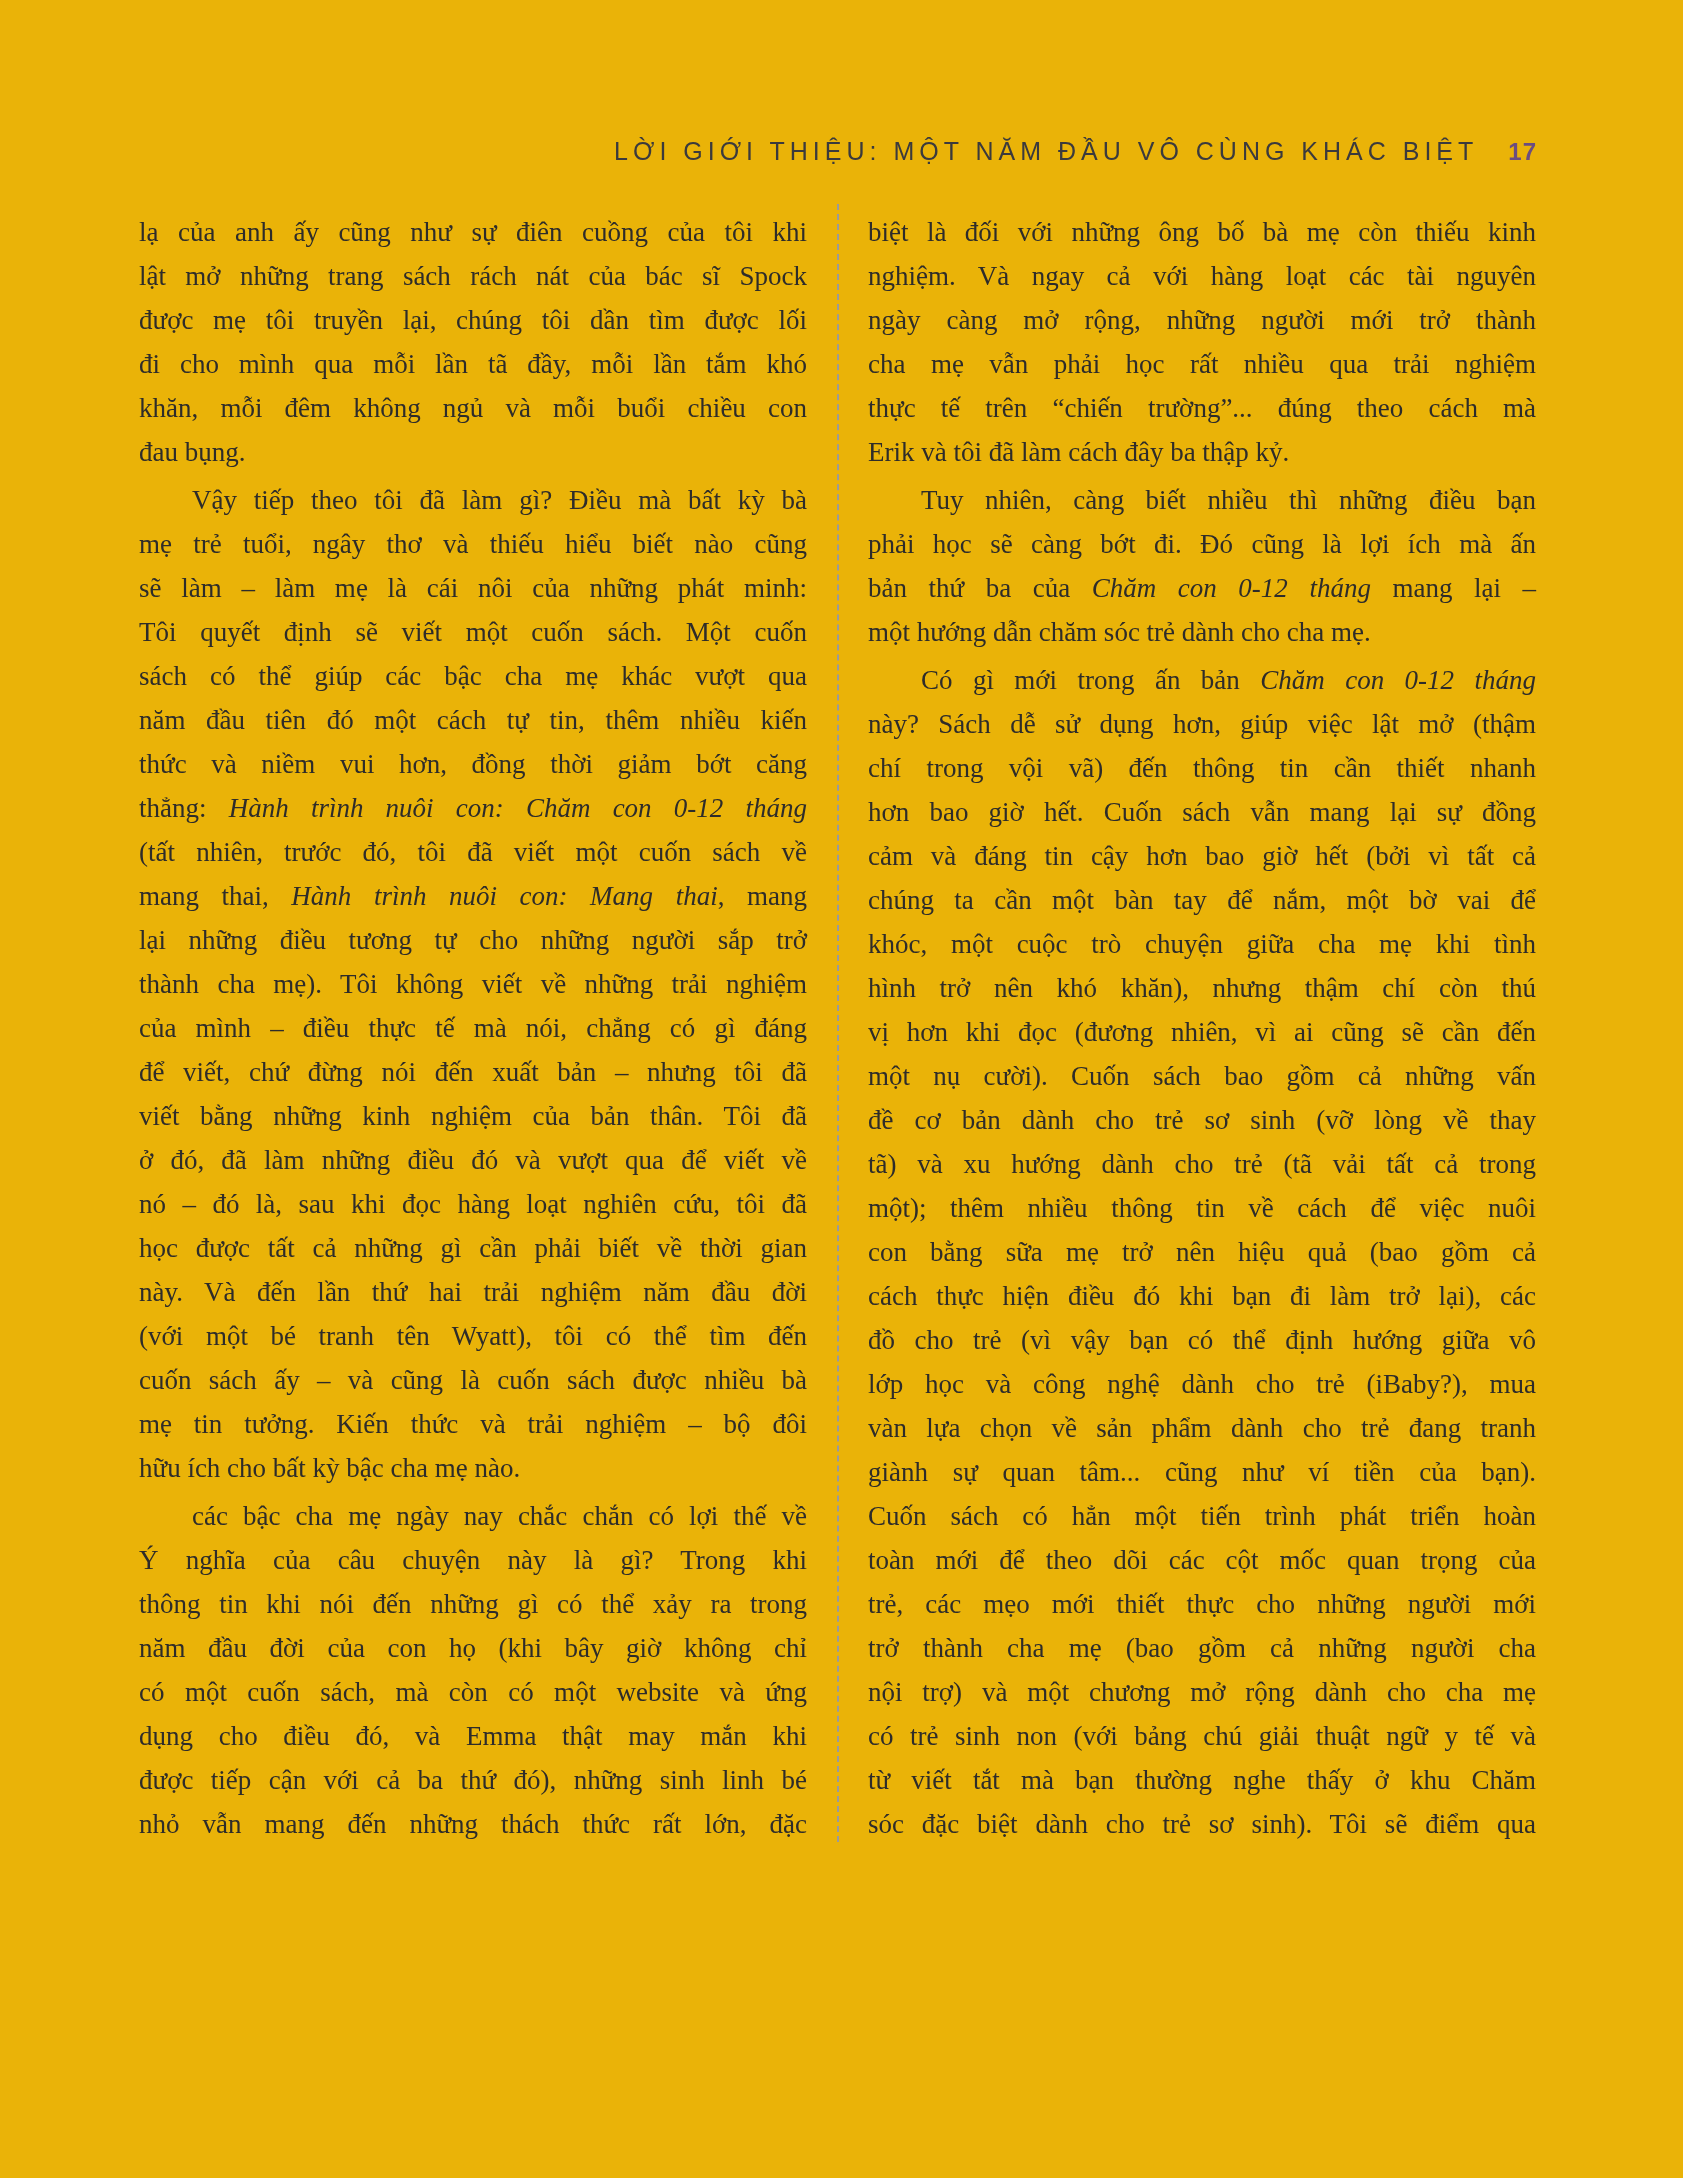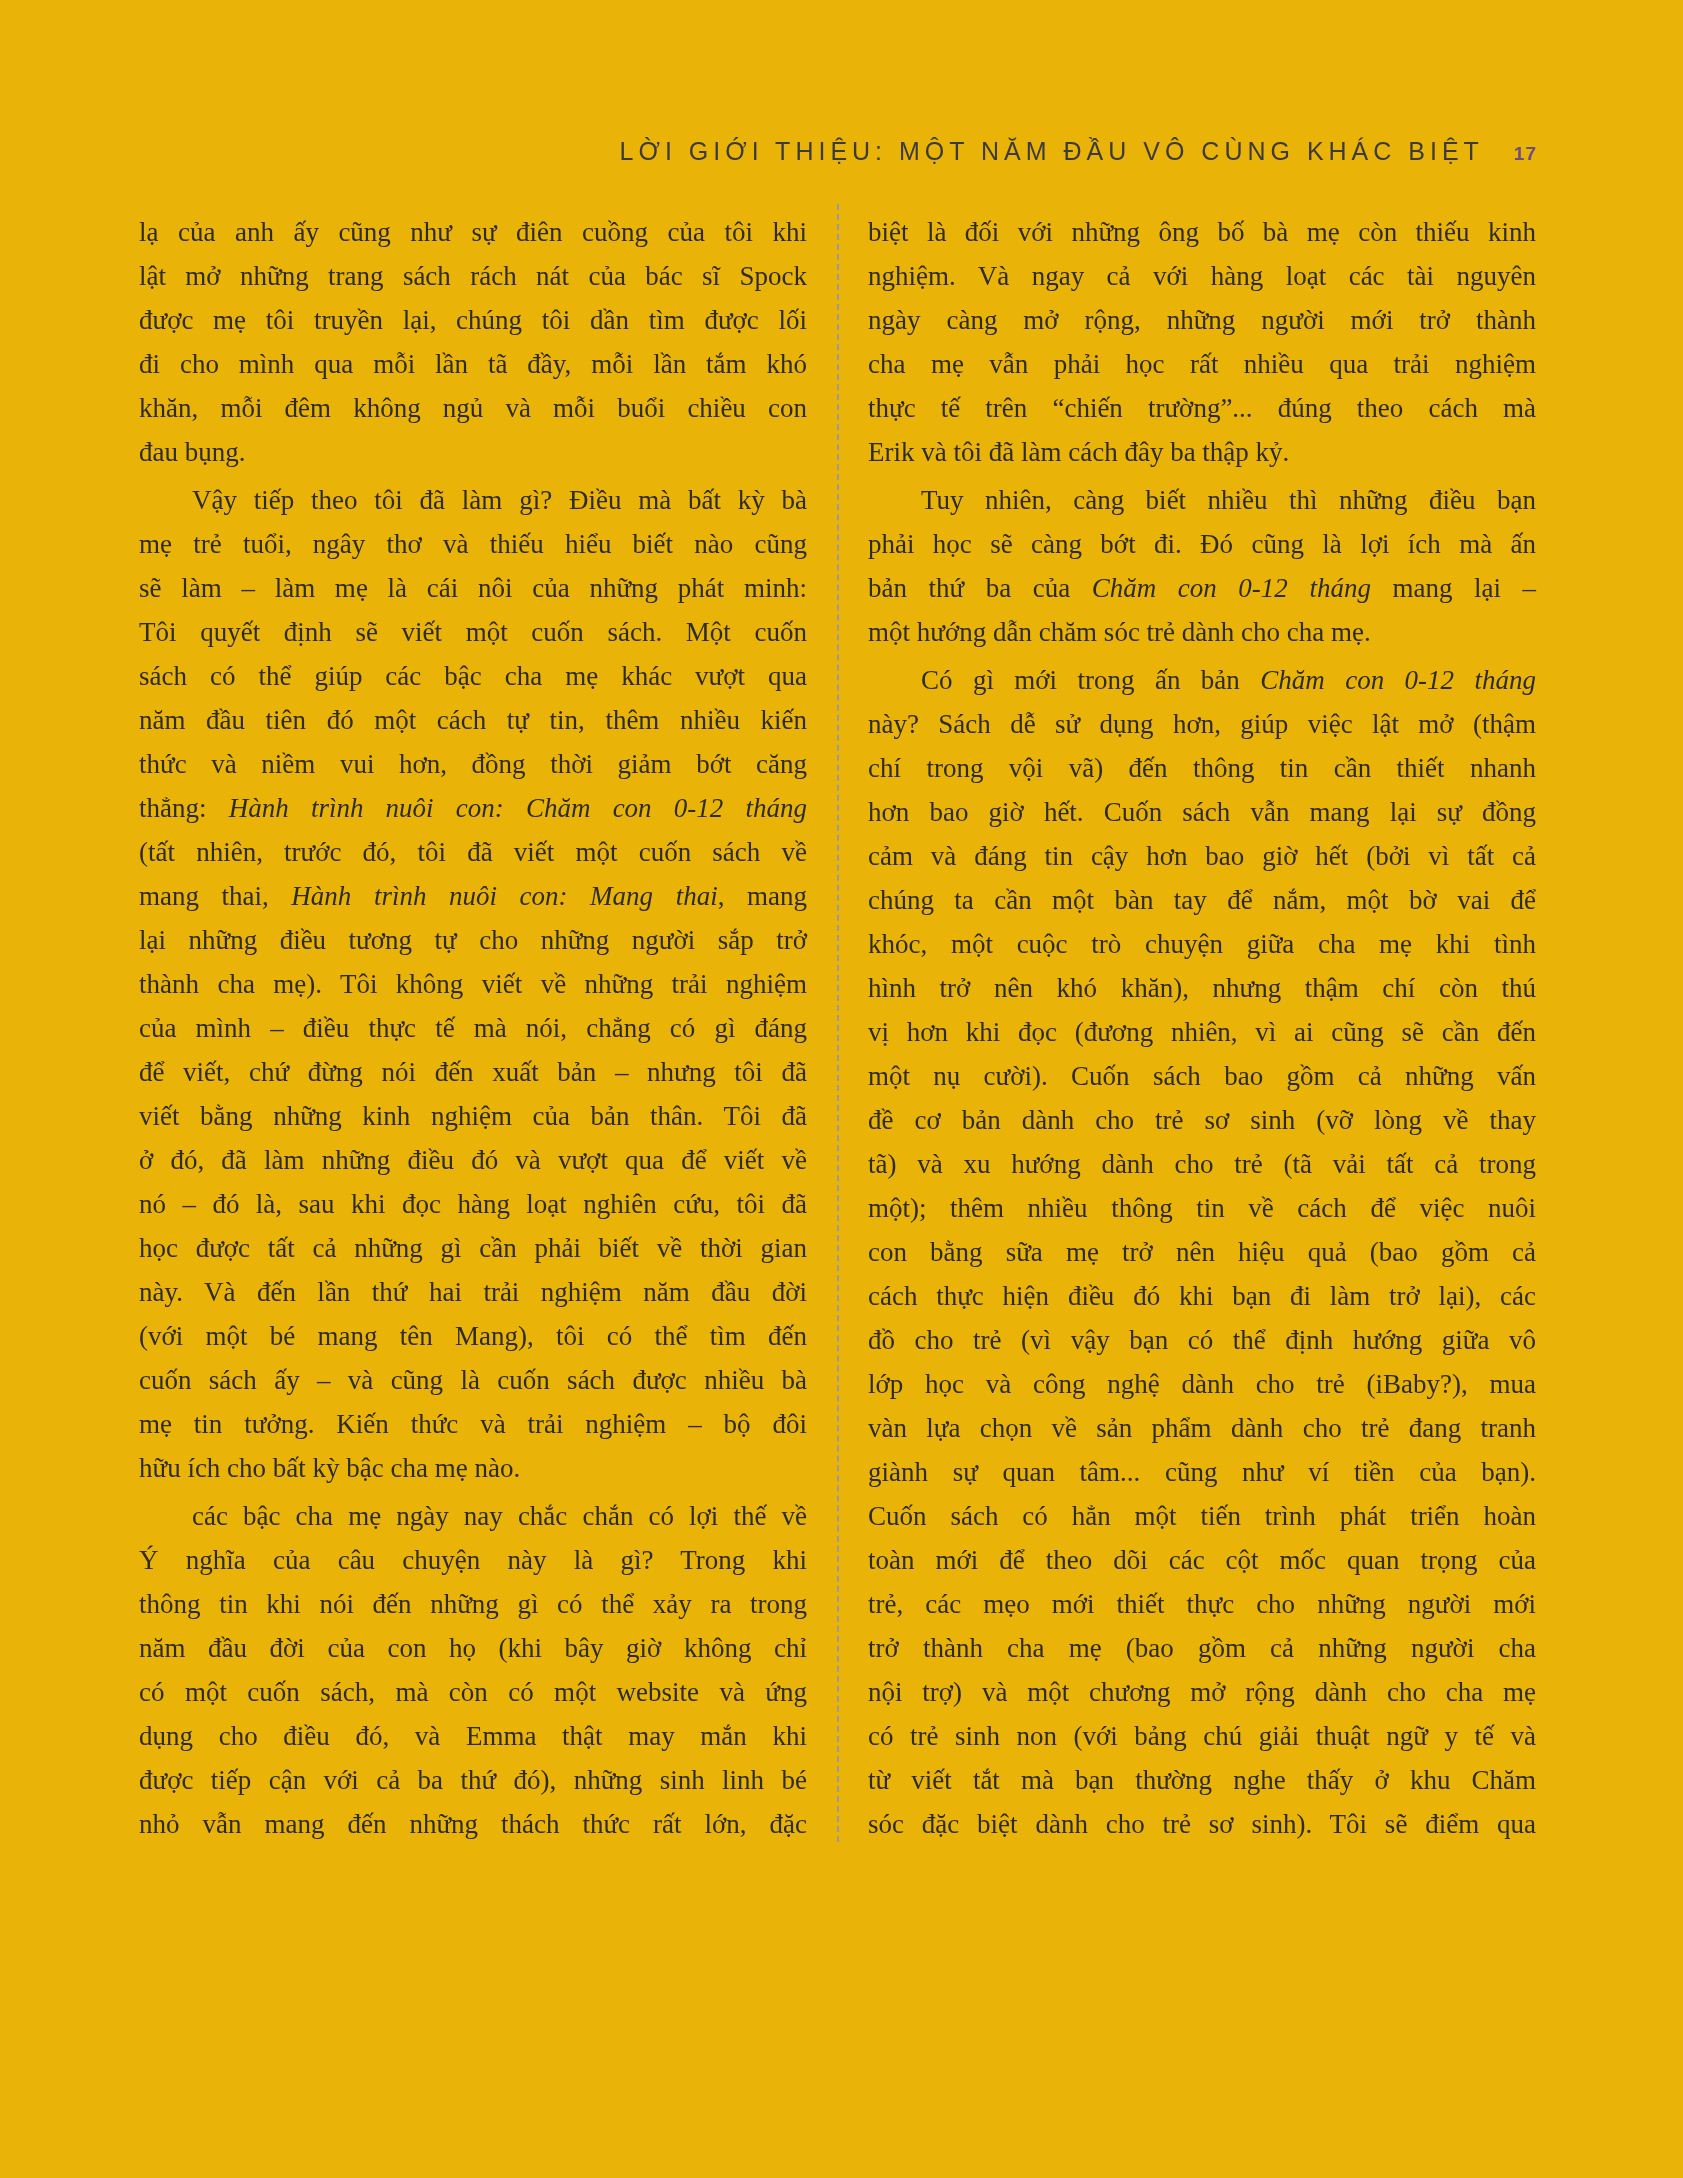--- a/index.html
+++ b/index.html
@@ -11,21 +11,21 @@
   .page-header {
     position:absolute; top:137px; left:139px; width:1398px;
     display:flex; justify-content:flex-end; align-items:baseline; gap:30px;
     font-family:"Liberation Sans", sans-serif;
   }
   .running-title {
     font-size:25px; font-weight:500; letter-spacing:5px;
     color:var(--header-text, #3b3a3d); white-space:nowrap;
   }
   .page-number {
-    font-size:19px; font-weight:700; letter-spacing:1px;
+    font-size:24px; font-weight:700; letter-spacing:1px;
     color:var(--page-number, #6b4d80);
   }
   .content {
     position:absolute; top:198px; left:139px; display:flex; align-items:stretch;
   }
   .col { width:668px; }
   .divider { width:61px; position:relative; }
   .divider::before {
     content:""; position:absolute; left:30px; top:6px; bottom:4px;
     border-left:2px dashed var(--divider, #9a9a9a);
@@ -74,21 +74,21 @@
           <div class="line">mang thai, <i>Hành trình nuôi con: Mang thai</i>, mang</div>
           <div class="line">lại những điều tương tự cho những người sắp trở</div>
           <div class="line">thành cha mẹ). Tôi không viết về những trải nghiệm</div>
           <div class="line">của mình – điều thực tế mà nói, chẳng có gì đáng</div>
           <div class="line">để viết, chứ đừng nói đến xuất bản – nhưng tôi đã</div>
           <div class="line">viết bằng những kinh nghiệm của bản thân. Tôi đã</div>
           <div class="line">ở đó, đã làm những điều đó và vượt qua để viết về</div>
           <div class="line">nó – đó là, sau khi đọc hàng loạt nghiên cứu, tôi đã</div>
           <div class="line">học được tất cả những gì cần phải biết về thời gian</div>
           <div class="line">này. Và đến lần thứ hai trải nghiệm năm đầu đời</div>
-          <div class="line">(với một bé mang tên Mang), tôi có thể tìm đến</div>
+          <div class="line">(với một bé tranh tên Wyatt), tôi có thể tìm đến</div>
           <div class="line">cuốn sách ấy – và cũng là cuốn sách được nhiều bà</div>
           <div class="line">mẹ tin tưởng. Kiến thức và trải nghiệm – bộ đôi</div>
           <div class="line unjust">hữu ích cho bất kỳ bậc cha mẹ nào.</div>
         </div>
         <div class="para indent">
           <div class="line">các bậc cha mẹ ngày nay chắc chắn có lợi thế về</div>
           <div class="line">Ý nghĩa của câu chuyện này là gì? Trong khi</div>
           <div class="line">thông tin khi nói đến những gì có thể xảy ra trong</div>
           <div class="line">năm đầu đời của con họ (khi bây giờ không chỉ</div>
           <div class="line">có một cuốn sách, mà còn có một website và ứng</div>

